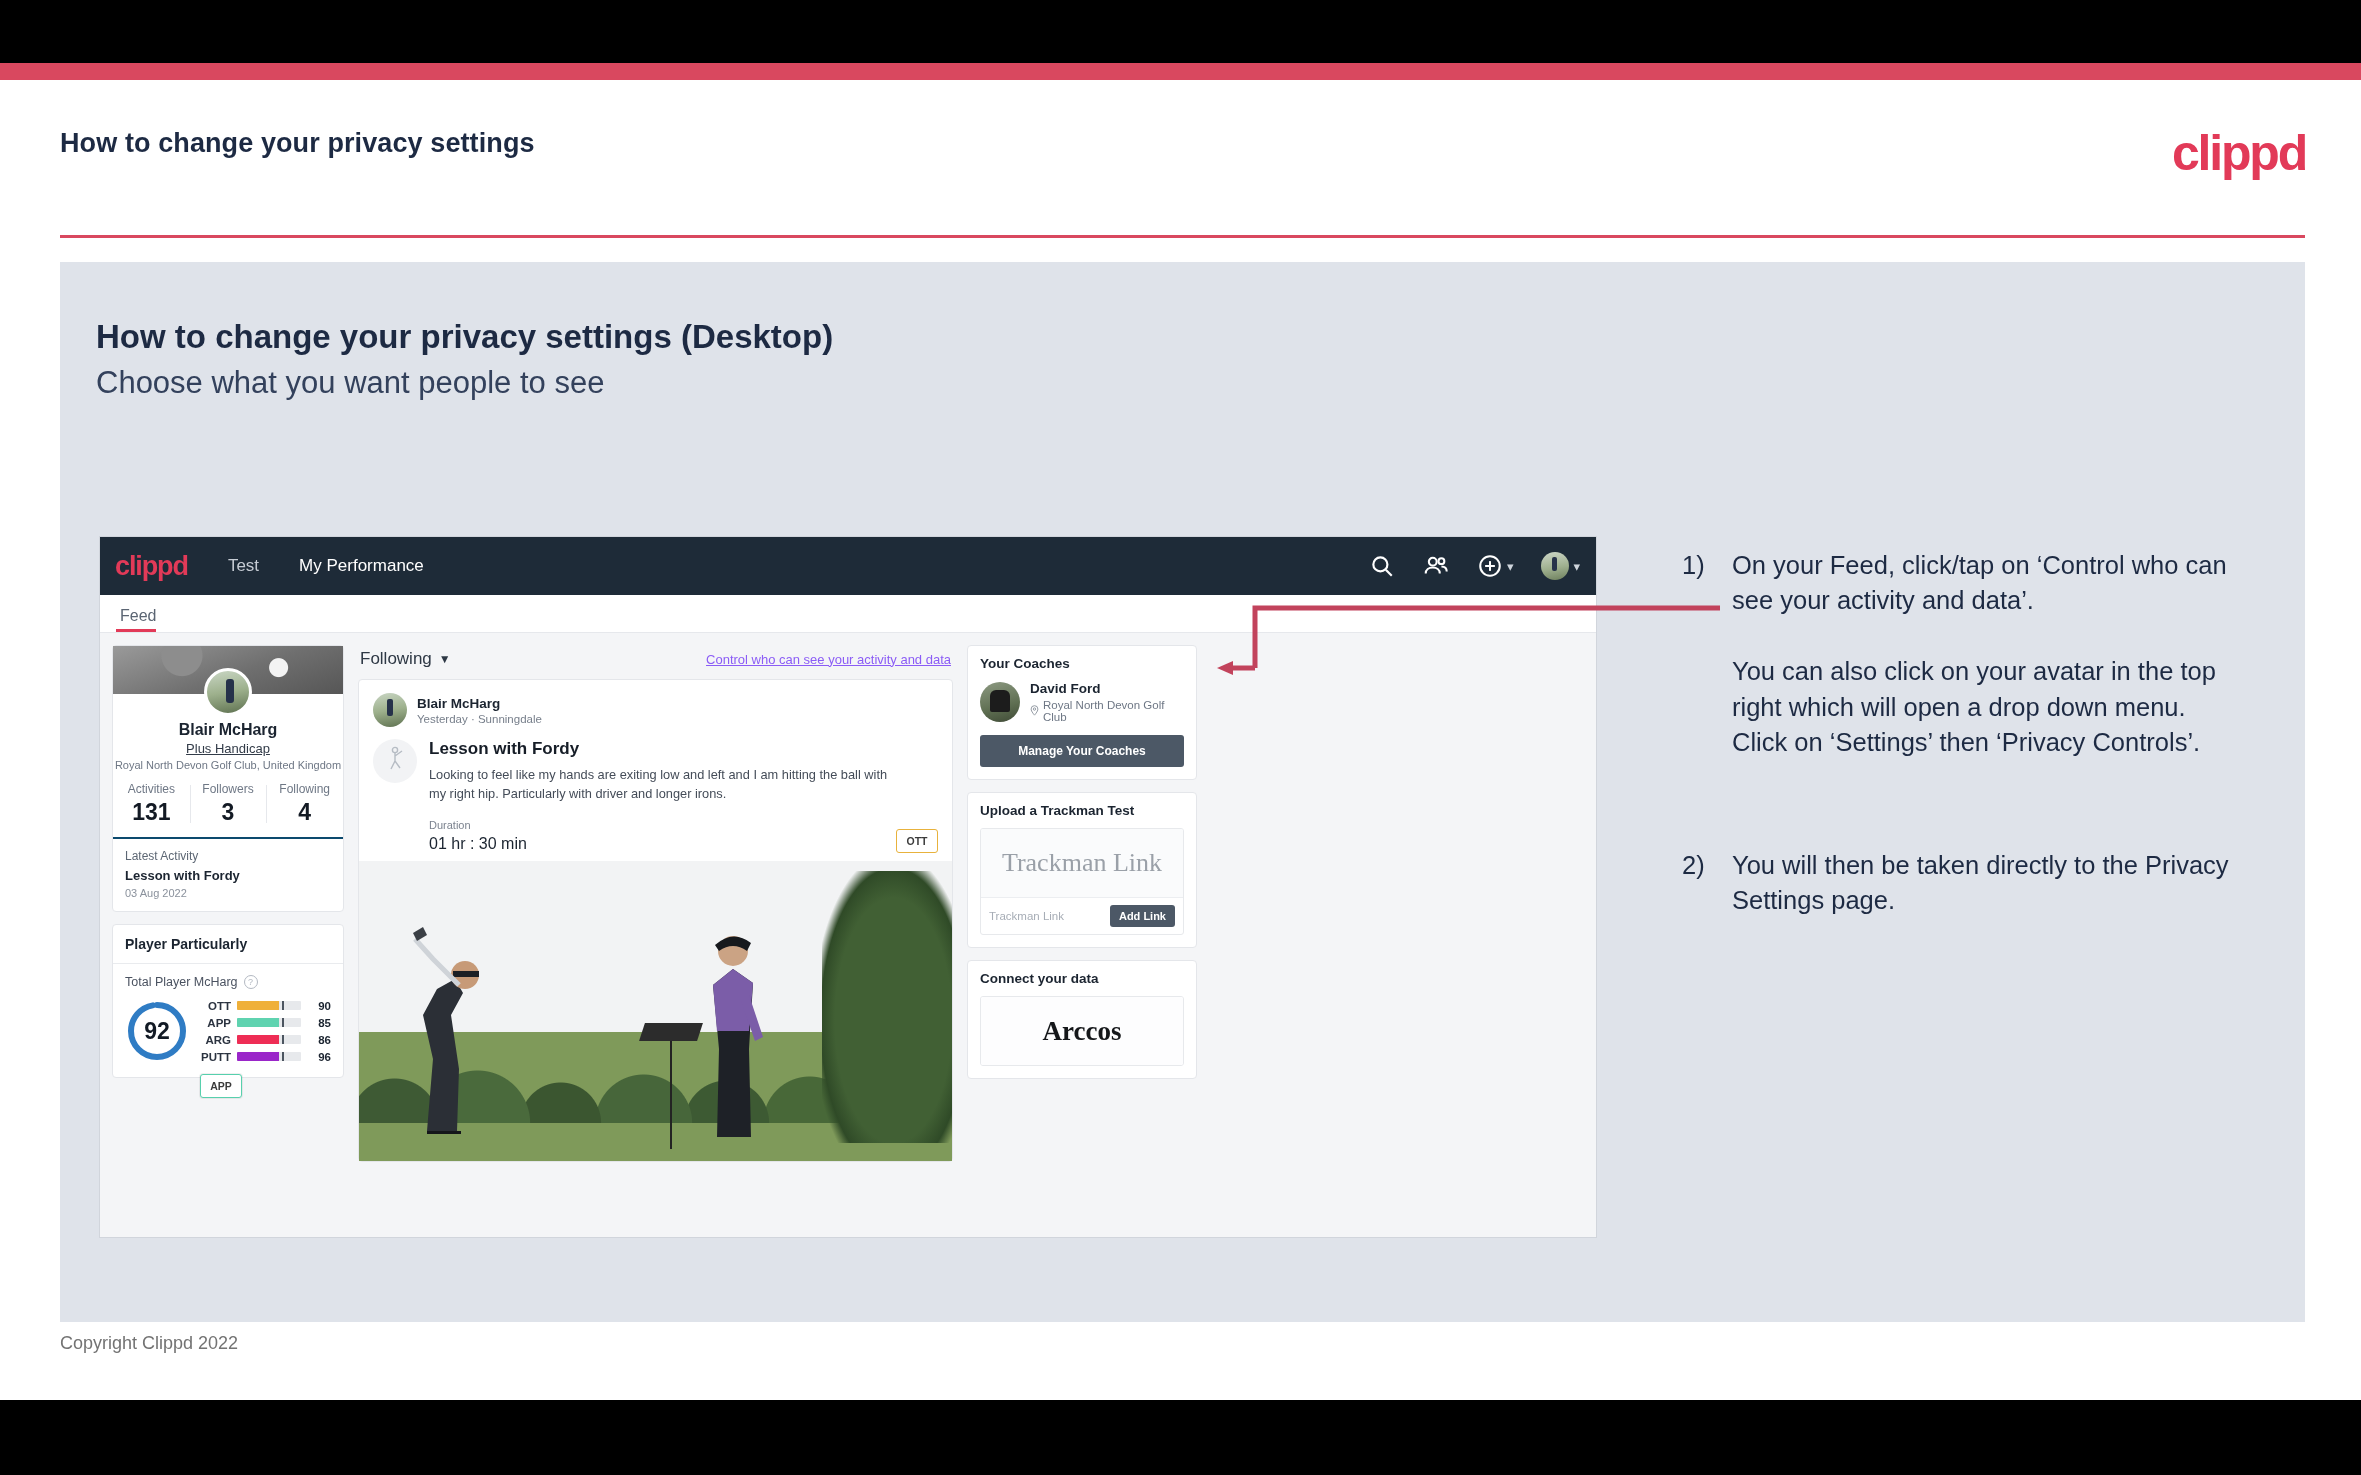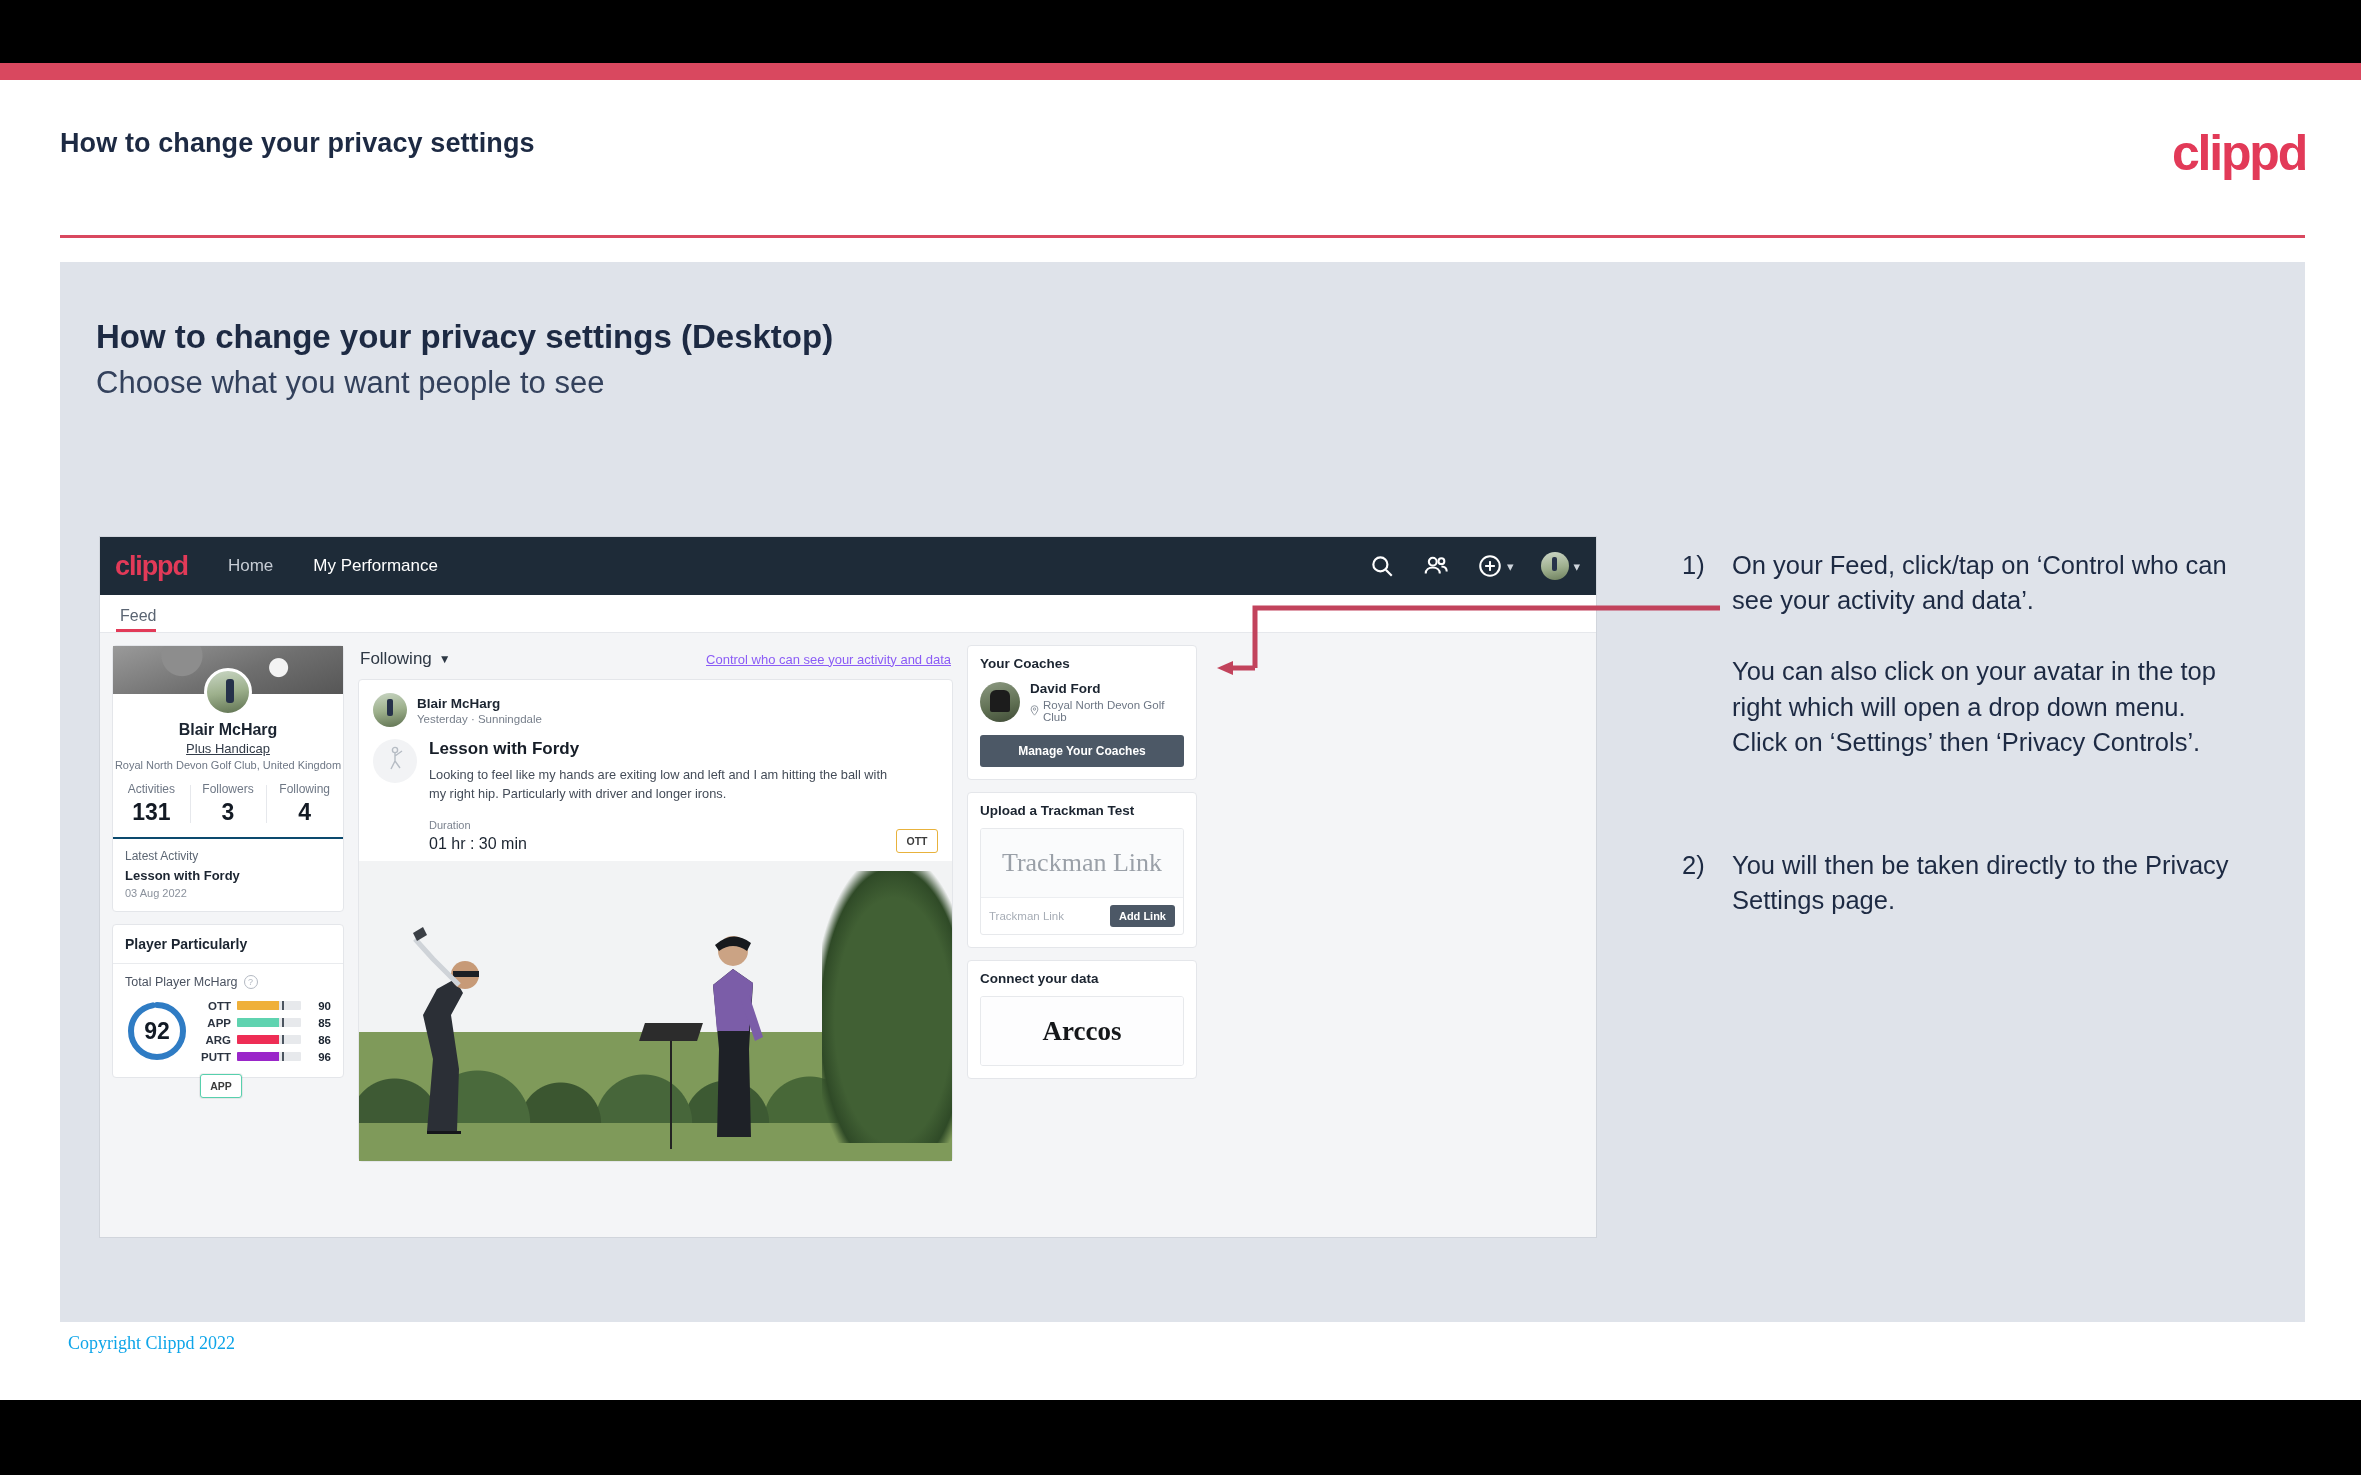--- a/index.html
+++ b/index.html
@@ -38,22 +38,22 @@
   }
   .panel-title {
     position:absolute; left:96px; top:318px;
     font-size:33px; font-weight:700; color:#1d2a43;
   }
   .panel-sub {
     position:absolute; left:96px; top:365px;
     font-size:31px; font-weight:400; color:#33415c;
   }
   .copyright {
-    position:absolute; left:68px; top:1333px;
-    font-size:18px; color:#0ea5e9;font-family:Liberation Serif, serif;
+    position:absolute; left:60px; top:1333px;
+    font-size:18px; color:#737373;
   }
 
   
   .app {
     position:absolute; left:100px; top:537px; width:1496px; height:700px;
     background:#ffffff; overflow:hidden;
     box-shadow:0 0 0 1px rgba(0,0,0,.06);
   }
   .app-nav {
     position:relative; height:58px; background:#1e2b38; display:flex; align-items:center;
@@ -258,21 +258,21 @@
 
   <div class="panel"></div>
   <div class="panel-title">How to change your privacy settings (Desktop)</div>
   <div class="panel-sub">Choose what you want people to see</div>
   <div class="copyright">Copyright Clippd 2022</div>
 
   <div class="app">
 
     <div class="app-nav">
       <div class="brand">clippd</div>
-      <div class="navlink">Home</div>
+      <div class="navlink">Test</div>
       <div class="navlink active">My Performance</div>
 
       <div class="nav-right">
         <span>
           <svg class="nav-icn" viewBox="0 0 24 24" fill="none" stroke="#fff" stroke-width="2">
             <circle cx="10.5" cy="10.5" r="6.5"></circle>
               <line x1="15.5" y1="15.5" x2="21" y2="21"></line>
           </svg>
         </span>
         <span>

